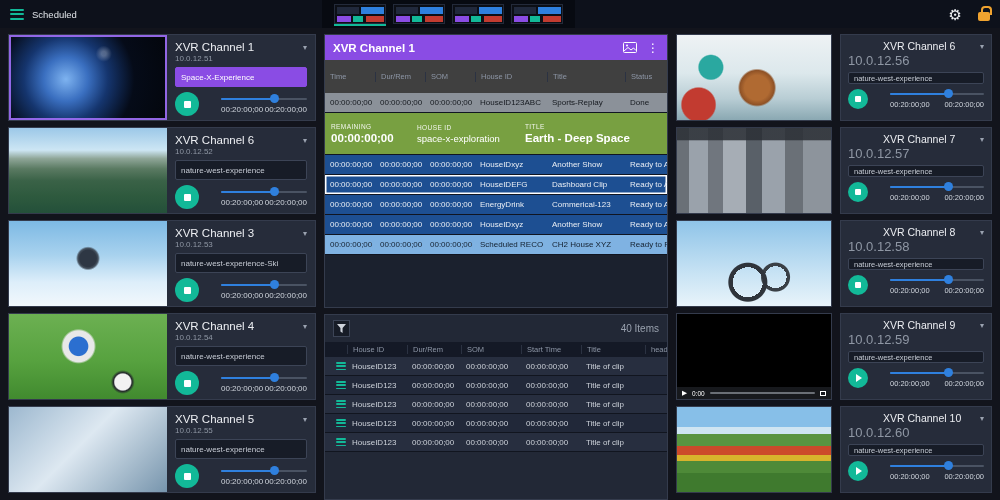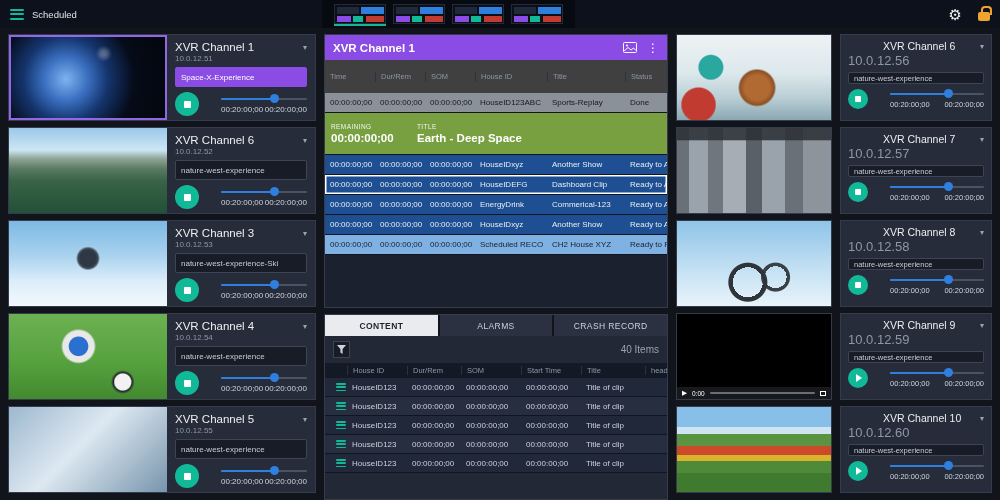--- a/index.html
+++ b/index.html
@@ -341,20 +341,24 @@
         <span class="pc pc4">HouseID123ABC</span>
         <span class="pc pc5">Sports-Replay</span>
         <span class="pc pc6">Done</span>
       </div>
 
       <div class="p-playing">
         <div class="grp g1">
           <div class="glbl">REMAINING</div>
           <div class="gval">00:00:00;00</div>
         </div>
+        <div class="grp g2">
+          <div class="glbl">HOUSE ID</div>
+          <div class="gval norm">space-x-exploration</div>
+        </div>
         <div class="grp g3">
           <div class="glbl">TITLE</div>
           <div class="gval">Earth - Deep Space</div>
         </div>
       </div>
 
       <div class="prow queue">
         <span class="pc pc1">00:00:00;00</span>
         <span class="pc pc2">00:00:00;00</span>
         <span class="pc pc3">00:00:00;00</span>
@@ -391,25 +395,20 @@
         <span class="pc pc2">00:00:00;00</span>
         <span class="pc pc3">00:00:00;00</span>
         <span class="pc pc4">Scheduled RECO</span>
         <span class="pc pc5">CH2 House XYZ</span>
         <span class="pc pc6">Ready to Record</span>
       </div>
       <div class="p-fill"></div>
     </div>
 
     <div class="contentp">
-      <div class="tabs">
-        <div class="tab active">CONTENT</div>
-        <div class="tab">ALARMS</div>
-        <div class="tab">CRASH RECORD</div>
-      </div>
       <div class="searchrow">
         <div class="filterbtn">
             <div class="funnel"></div>
           </div>
         <span class="count">40 Items</span>
       </div>
       <div class="c-cols">
         <span class="cc cc0"></span>
         <span class="cc cc1">House ID</span>
         <span class="cc cc2">Dur/Rem</span>

